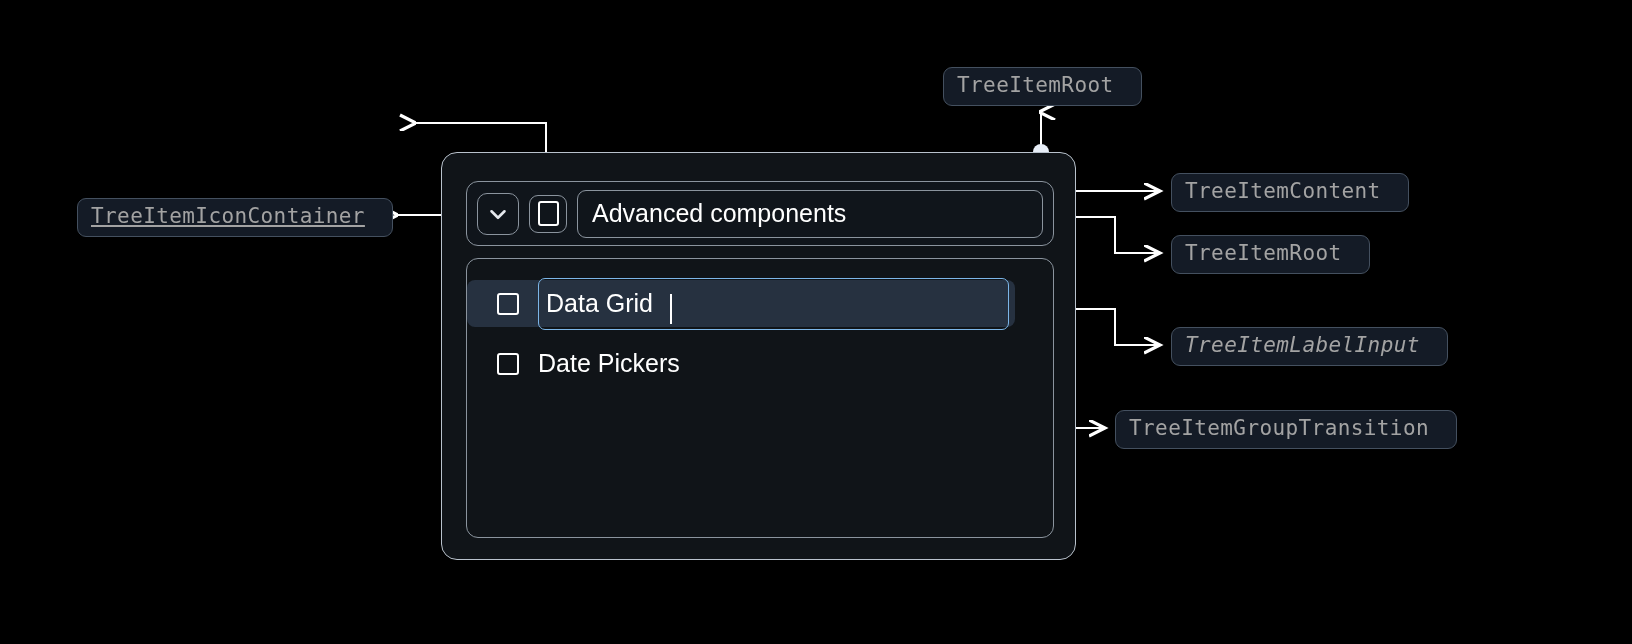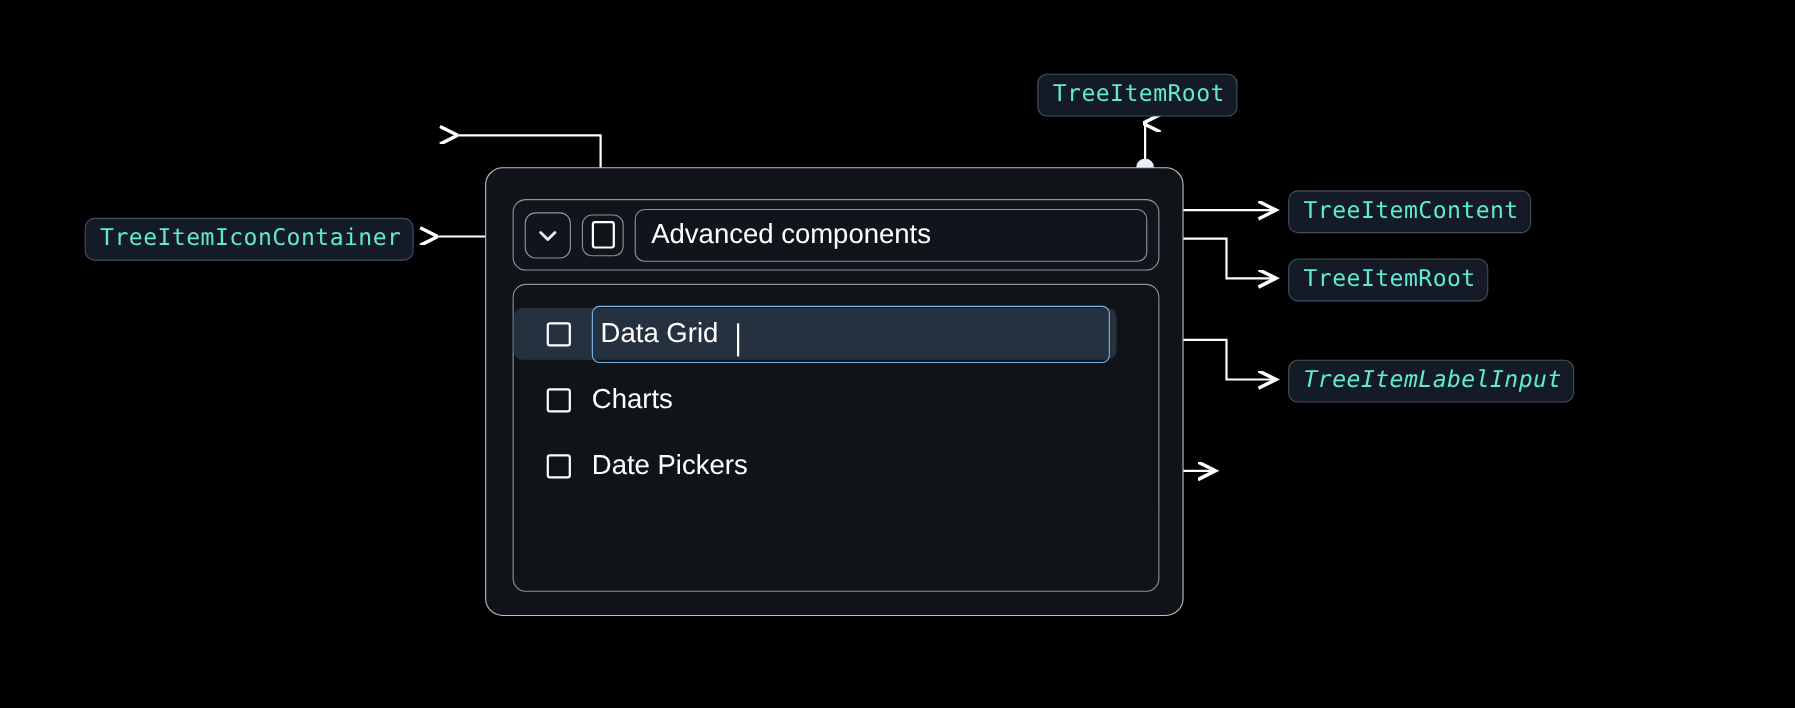--- a/index.html
+++ b/index.html
@@ -11,25 +11,25 @@
   }
   #stage { position: relative; width: 1632px; height: 644px; }
 
   
   .chip {
     position: absolute;
     display: flex; align-items: center; justify-content: center;
     font-family: "DejaVu Sans Mono", monospace;
     font-size: 21px;
     letter-spacing: 0.4px;
-    color: #5eead4;
+    color: #a3a3a3;
     background: #141b26;
     border: 1px solid #44505f;
     border-radius: 9px;
-    padding: 7px 10px 9px 13px;
+    padding: 7px 27px 9px 13px;
     white-space: nowrap;
     line-height: 1;
   }
 
   
   #wires { position: absolute; inset: 0; width: 1632px; height: 644px; pointer-events: none; }
 
   
   .tree-root {
     position: absolute;
@@ -168,40 +168,43 @@
     <circle cx="1041" cy="217" r="8" fill="#e8eff8"></circle>
 
     <path d="M1040,309 L1115,309 L1115,345 L1160,345" fill="none" stroke="#ffffff" stroke-width="2" marker-end="url(#arrowR)"></path>
     <circle cx="1040" cy="309" r="8" fill="#e8eff8"></circle>
 
     <path d="M1053,428 L1105,428" fill="none" stroke="#ffffff" stroke-width="2" marker-end="url(#arrowR)"></path>
     <circle cx="1053" cy="428" r="8" fill="#e8eff8"></circle>
   </svg>
 
 
-  <div class="chip" style="left:77px; top:198px;">
+  <div class="chip" style="left:77px; top:198px;text-decoration:underline;">
     <span>TreeItemIconContainer</span>
   </div>
 
   <div class="chip" style="left:943px; top:67px;">
     <span>TreeItemRoot</span>
   </div>
 
   <div class="chip" style="left:1171px; top:173px;justify-content:center;">
     <span>TreeItemContent</span>
   </div>
 
   <div class="chip" style="left:1171px; top:235px;">
     <span>TreeItemRoot</span>
   </div>
 
   <div class="chip" style="left:1171px; top:327px;font-style:italic;">
     <span>TreeItemLabelInput</span>
   </div>
 
+  <div class="chip" style="left:1115px; top:410px;">
+    <span>TreeItemGroupTransition</span>
+  </div>
 
   <div class="tree-root">
 
     <div class="tree-content">
 
       <div class="icon-container">
         <svg width="26" height="26" viewBox="0 0 24 24">
           <path d="M6 9.5 L12 15.5 L18 9.5" fill="none" stroke="#e6e9ee" stroke-width="2.4" stroke-linecap="round" stroke-linejoin="round"></path>
         </svg>
       </div>
@@ -215,24 +218,20 @@
       </div>
     </div>
 
     <div class="tree-group">
 
       <div class="tree-item selected">
         <span class="item-cb"></span>
         <input class="item-input" type="text" value="Data Grid" style="">
       </div>
 
-      <div class="tree-item">
-        <span class="item-cb"></span>
-        <span class="item-text">Charts</span>
-      </div>
 
       <div class="tree-item">
         <span class="item-cb"></span>
         <span class="item-text">Date Pickers</span>
       </div>
 
 
     </div>
   </div>
 

